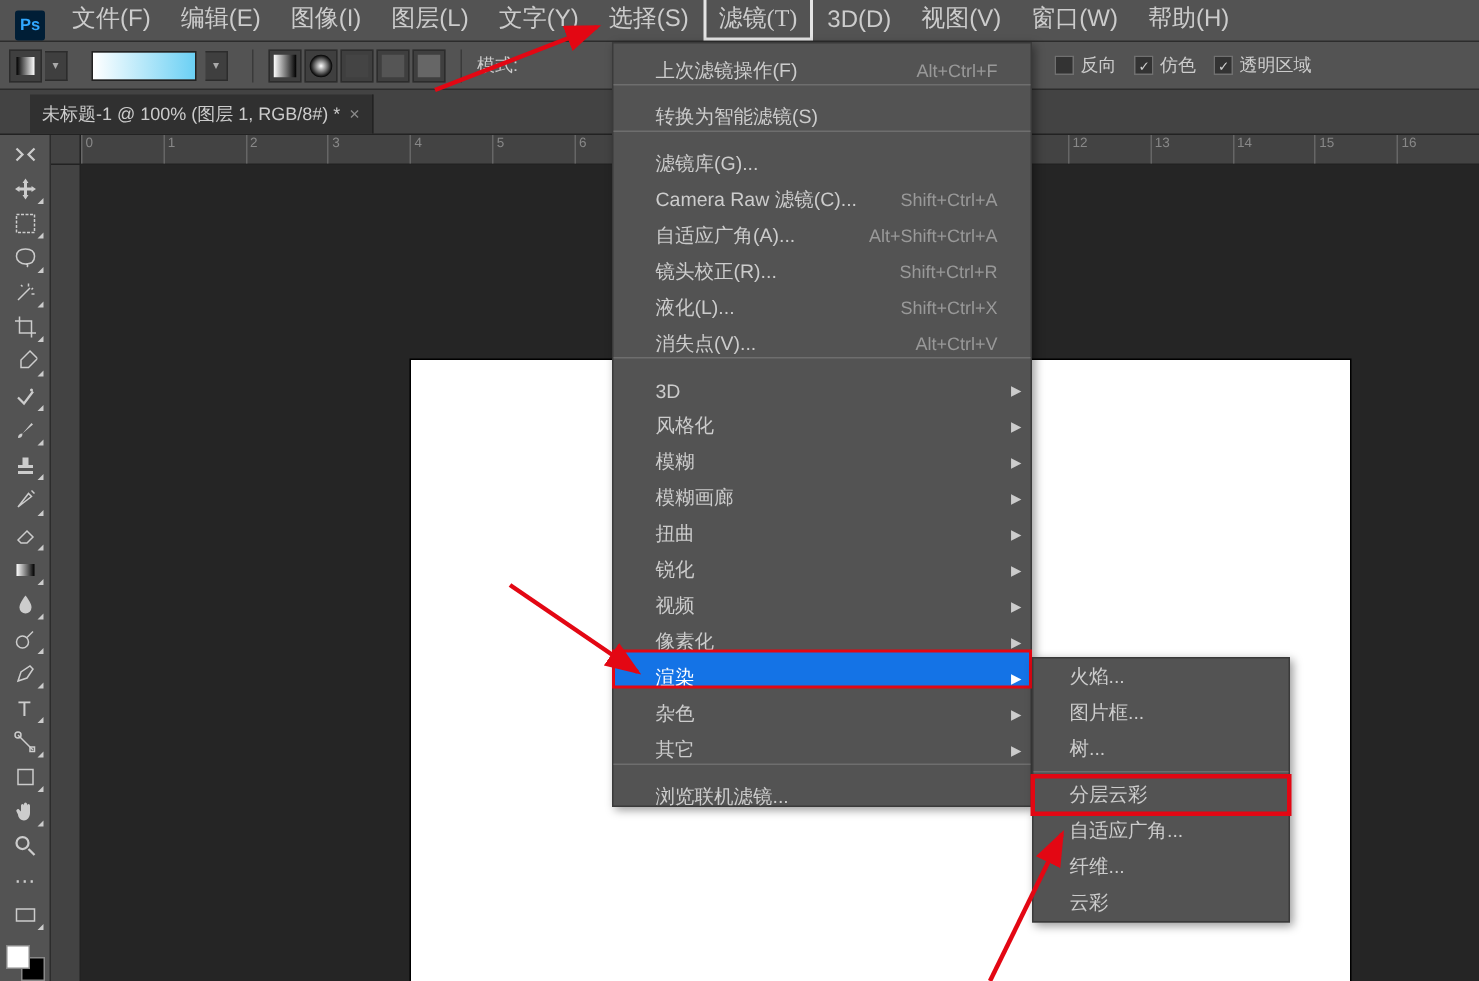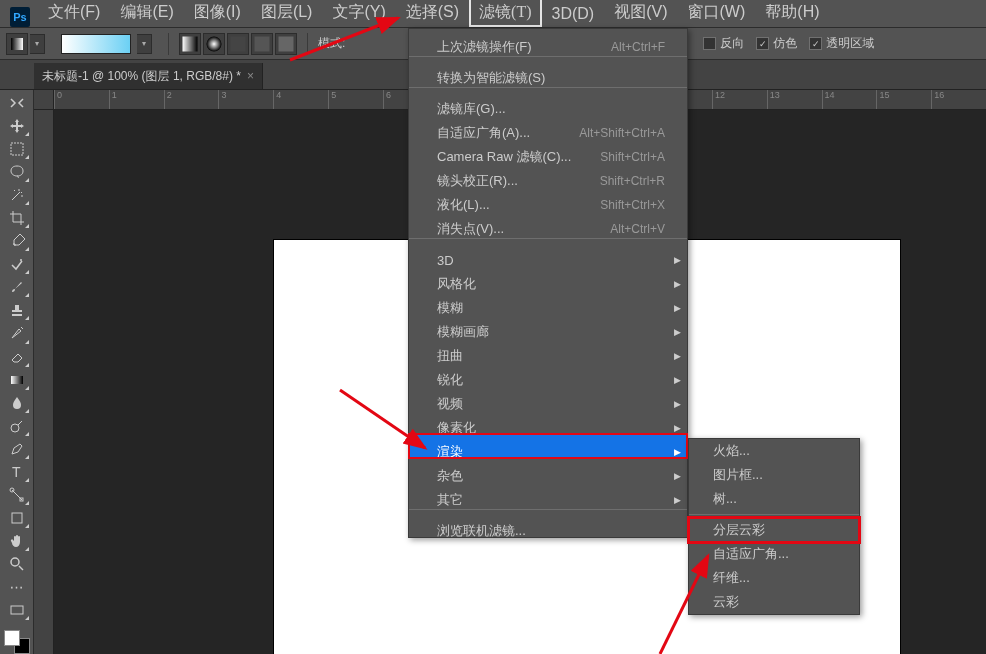--- a/index.html
+++ b/index.html
@@ -15,21 +15,21 @@
     .options { height: 32px; background: #535353; border-bottom: 1px solid #2c2c2c; display: flex; align-items: center; padding: 0 6px; gap: 6px; }
     .opt-icon { width: 22px; height: 22px; background: #3f3f3f; display: flex; align-items: center; justify-content: center; font-size: 10px; color: #ccc; border: 1px solid #2c2c2c; }
     .gradient-swatch { width: 70px; height: 20px; background: linear-gradient(90deg, #fff 0%, #6bd0f4 100%); border: 1px solid #222; margin: 0 4px; }
     .dropdown-arrow { width: 15px; height: 20px; background: #3f3f3f; display: flex; align-items: center; justify-content: center; font-size: 8px; color: #aaa; border: 1px solid #2c2c2c; border-left: none; margin-left: -4px; margin-right: 6px; }
     .divider { width: 1px; height: 22px; background: #3a3a3a; margin: 0 4px; }
     .opt-checkbox { display: flex; align-items: center; gap: 4px; color: #ccc; font-size: 12px; cursor: pointer; margin-left: 6px; }
     .opt-checkbox .cb { width: 13px; height: 13px; background: #333; border: 1px solid #707070; display: flex; align-items: center; justify-content: center; font-size: 9px; color: #ccc; }
     .opt-lbl { color: #ccc; font-size: 12px; }
 
     
-    .tabbar { height: 30px; background: #434343; display: flex; align-items: flex-end; border-bottom: 1px solid #222; padding-left: 34px; }
+    .tabbar { height: 30px; background: #434343; display: flex; align-items: flex-end; border-bottom: 1px solid #222; padding-left: 20px; }
     .tab { height: 26px; background: #303030; color: #ccc; padding: 0 8px; font-size: 12px; display: flex; align-items: center; gap: 6px; border-right: 1px solid #222; }
     .tab-close { color: #888; font-size: 12px; cursor: pointer; }
 
     
     .workspace { display: flex; height: calc(100% - 90px); }
 
     
     .toolbox { width: 34px; background: #535353; border-right: 1px solid #2c2c2c; display: flex; flex-direction: column; align-items: center; padding-top: 2px; gap: 1px; }
     .tool { width: 26px; height: 24px; display: flex; align-items: center; justify-content: center; cursor: pointer; position: relative; }
     .tool svg { width: 16px; height: 16px; }
@@ -338,26 +338,26 @@
     </div>
   <div class="dd-sep"></div>
   <div class="dd-row">
       <span>转换为智能滤镜(S)</span>
     </div>
   <div class="dd-sep"></div>
   <div class="dd-row">
       <span>滤镜库(G)...</span>
     </div>
   <div class="dd-row">
+      <span>Camera Raw 滤镜(C)...</span>
+      <span class="dd-shortcut">Shift+Ctrl+A</span>
+    </div>
+  <div class="dd-row">
       <span>自适应广角(A)...</span>
       <span class="dd-shortcut">Alt+Shift+Ctrl+A</span>
-    </div>
-  <div class="dd-row">
-      <span>Camera Raw 滤镜(C)...</span>
-      <span class="dd-shortcut">Shift+Ctrl+A</span>
     </div>
   <div class="dd-row">
       <span>镜头校正(R)...</span>
       <span class="dd-shortcut">Shift+Ctrl+R</span>
     </div>
   <div class="dd-row">
       <span>液化(L)...</span>
       <span class="dd-shortcut">Shift+Ctrl+X</span>
     </div>
   <div class="dd-row">

